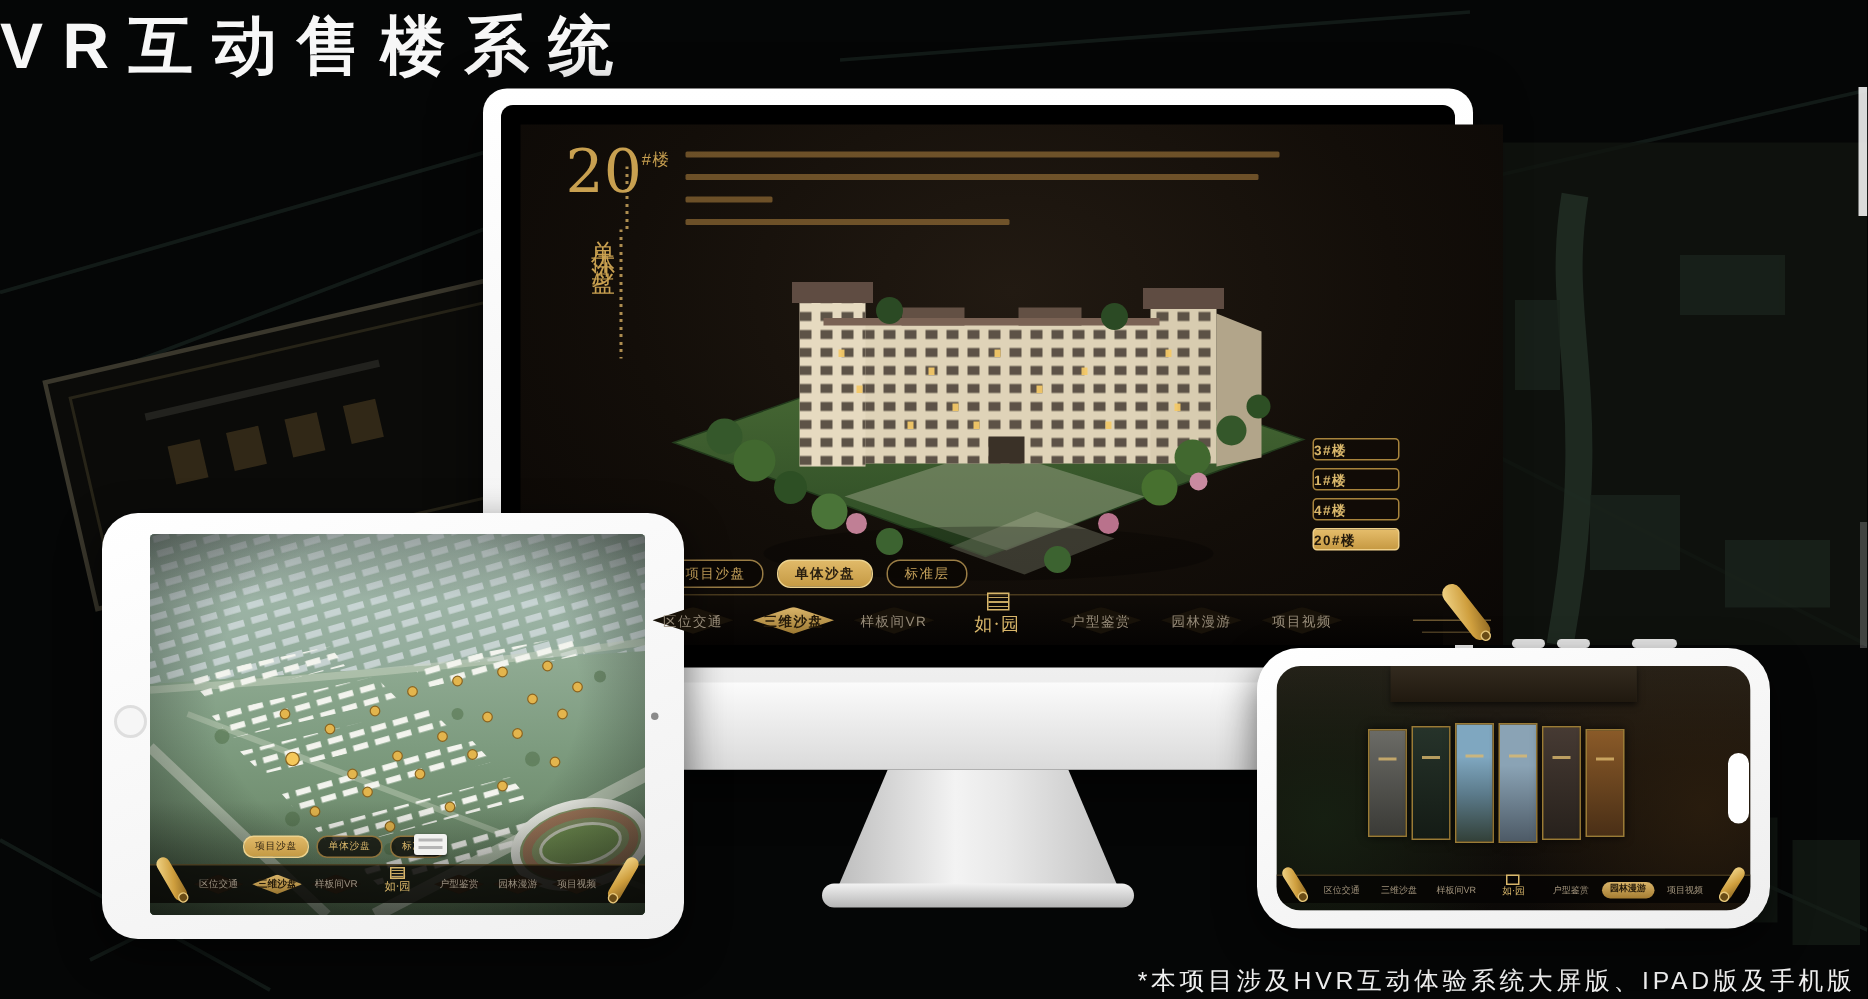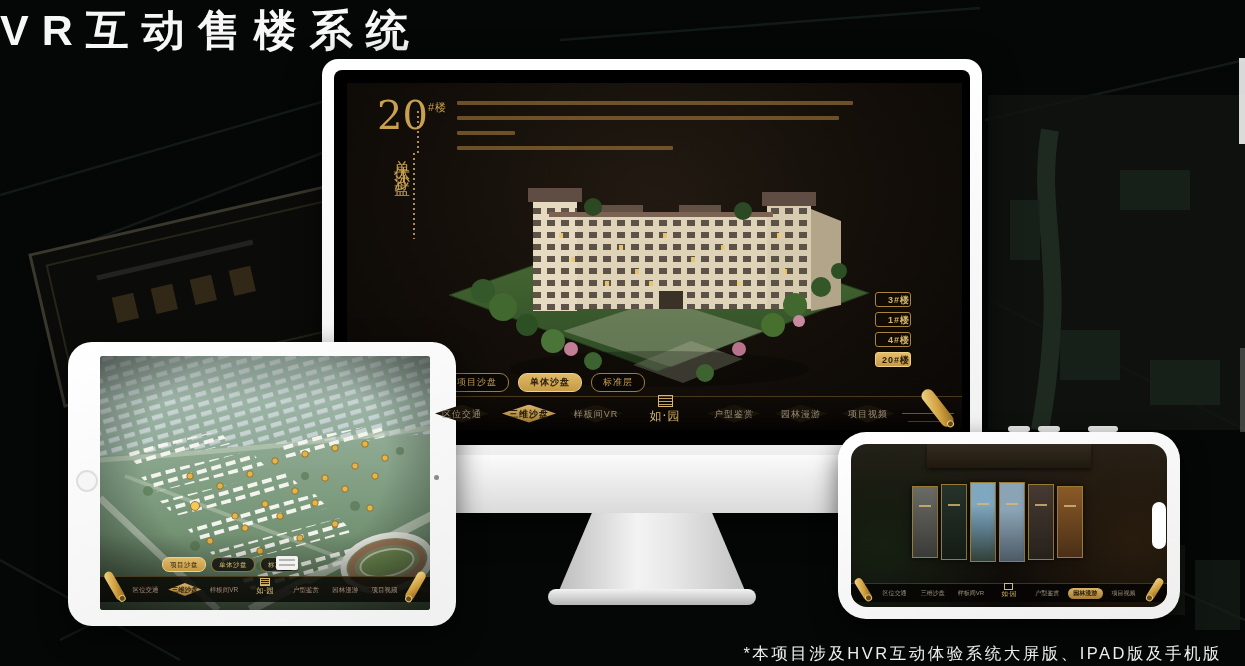--- a/index.html
+++ b/index.html
@@ -6,48 +6,48 @@
   #stage{position:relative;width:1245px;height:666px;background:#050606;overflow:hidden;
          font-family:"Liberation Sans",sans-serif;}
   
   .bg-svg{position:absolute;left:0;top:0;}
   .bg-sliver-top{position:absolute;right:0;top:58px;width:6px;height:86px;background:rgba(255,255,255,.85);}
   .bg-sliver-low{position:absolute;right:0;top:348px;width:5px;height:84px;background:rgba(160,160,160,.35);}
   
   .page-title{position:absolute;top:2px;left:0;width:100%;text-align:left;color:#f7f7f7;
       font-size:43px;font-weight:bold;letter-spacing:13px;}
   
-  .footnote{position:absolute;right:23px;bottom:1px;color:#f0f0f0;font-size:16.5px;letter-spacing:2.5px;}
+  .footnote{position:absolute;right:8px;bottom:1px;color:#f0f0f0;font-size:16.5px;letter-spacing:2.5px;}
   
   .monitor-body{position:absolute;left:322px;top:59px;width:660px;height:454px;border-radius:16px;
       background:linear-gradient(180deg,#ffffff 0%,#f2f2f2 80%,#e6e6e6 100%);
       box-shadow:0 10px 34px rgba(0,0,0,.65);}
   .monitor-chin{position:absolute;left:322px;top:455px;width:660px;height:58px;border-radius:0 0 16px 16px;
       background:linear-gradient(180deg,#fbfbfb,#dadada);}
   .monitor-screen{position:absolute;left:334px;top:70px;width:636px;height:375px;background:#000;border-radius:8px;}
   .monitor-stand{position:absolute;left:558px;top:513px;width:188px;height:80px;
       background:linear-gradient(90deg,#bdbdbd 0%,#f3f3f3 42%,#e8e8e8 60%,#c2c2c2 100%);
       clip-path:polygon(18% 0,82% 0,100% 100%,0 100%);}
   .monitor-base{position:absolute;left:548px;top:589px;width:208px;height:16px;border-radius:8px;
       background:linear-gradient(180deg,#f2f2f2,#b5b5b5);}
   .monitor-ui{position:absolute;left:347px;top:83px;width:615px;height:347px;overflow:hidden;
-      background:radial-gradient(ellipse at 50% 32%,#221a12 0%,#130e09 55%,#0a0705 100%);}
+      background:radial-gradient(ellipse at 50% 32%,#221a12 0%,#130e09 55%,#0a0705 100%);padding-left:40px;}
   
   .m-headline{position:absolute;left:30px;top:12px;color:#c8a050;}
   .m-num{font-family:"DejaVu Serif",serif;font-size:40px;line-height:40px;}
   .m-unit{font-size:11px;vertical-align:18px;letter-spacing:1px;}
   .m-sub{position:absolute;left:44px;top:64px;writing-mode:vertical-rl;font-size:16px;letter-spacing:7px;
       color:#c8a050;font-family:"DejaVu Serif",serif;}
   .m-engbar{position:absolute;width:2px;background:repeating-linear-gradient(180deg,rgba(201,164,92,.85) 0 2px,transparent 2px 5px);}
   
   .m-desc{position:absolute;left:110px;top:18px;}
   .m-desc div{height:4px;background:rgba(166,124,60,.6);margin-bottom:11px;border-radius:1px;}
   
   .floor-btns{position:absolute;left:528px;top:209px;width:60px;}
-  .floor-btn{width:36px;height:15px;line-height:15px;margin-bottom:5px;text-align:right;
+  .floor-btn{width:58px;height:15px;line-height:15px;margin-bottom:5px;text-align:left;
       font-size:9px;font-weight:bold;color:#d8b66a;border:1px solid #a8843c;border-radius:3px;
       background:rgba(18,12,6,.85);box-sizing:border-box;letter-spacing:1px;}
   .floor-btn.active{background:linear-gradient(180deg,#e5bd6b,#c79a43);color:#241a0c;border-color:#efd089;}
   
   .mode-tabs{position:absolute;left:98px;top:290px;display:flex;gap:9px;}
   .pill{height:17px;line-height:17px;padding:0 11px;border-radius:9px;font-size:9px;letter-spacing:1px;
       color:#c9a45c;border:1px solid #9a7d45;background:rgba(10,7,4,.85);}
   .pill.active{background:linear-gradient(180deg,#e0b968,#c59a44);color:#2a1f10;border-color:#ecd28e;font-weight:bold;}
   
   .nav-bar{position:absolute;left:0;top:313px;width:615px;height:34px;

